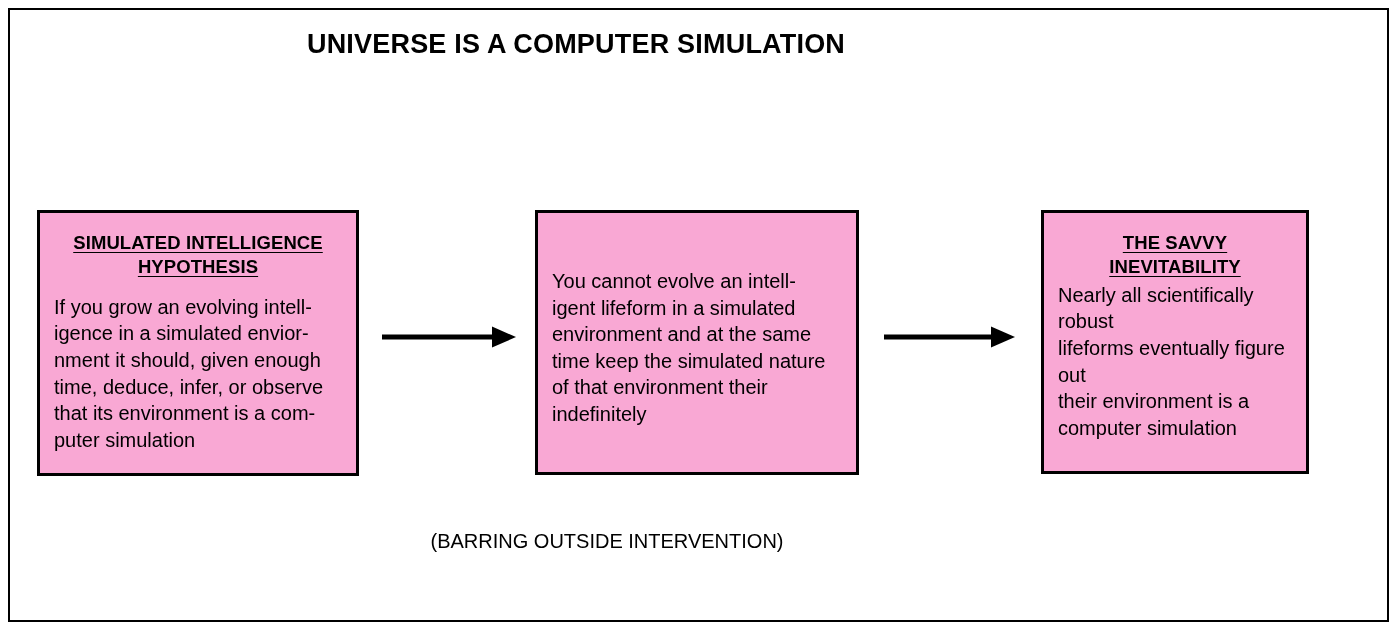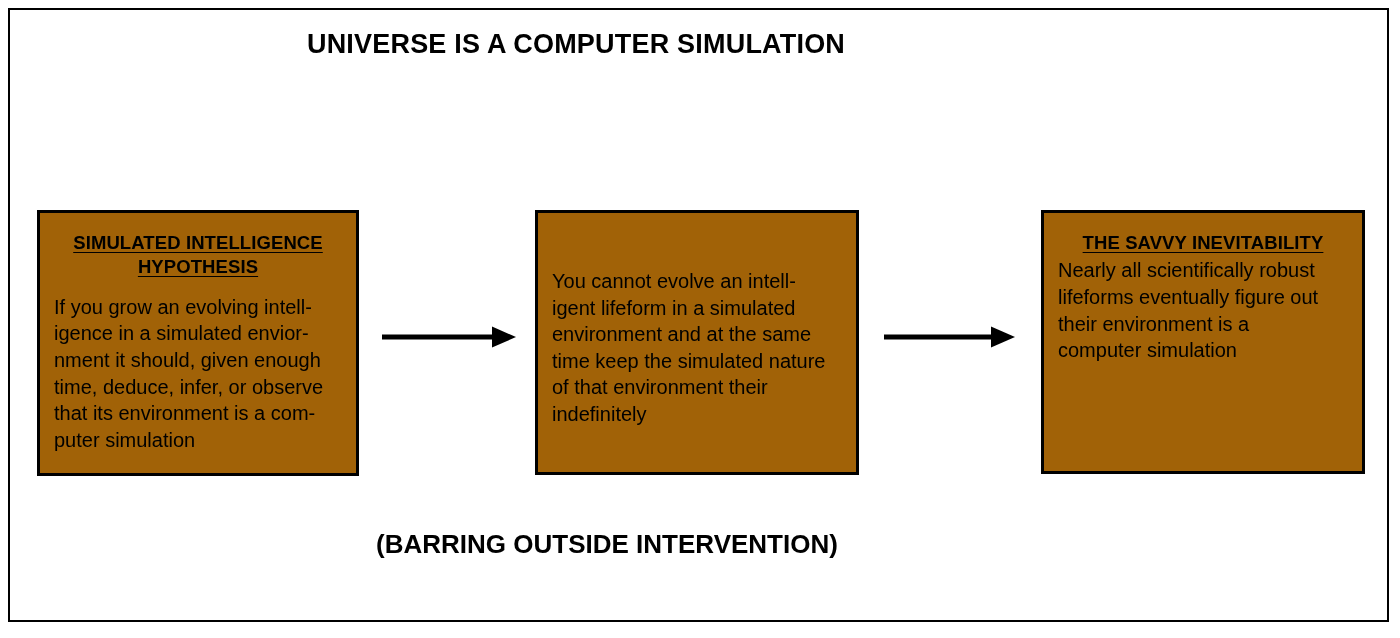--- a/index.html
+++ b/index.html
@@ -44,35 +44,35 @@
     line-height: 1.1;
     white-space: nowrap;
   }
   
   .diagram-footer {
     position: absolute;
     left: 0;
     top: 530px;
     width: 1214px;
     text-align: center;
-    font-size: 26px;
-    font-weight: bold;
+    font-size: 20px;
+    font-weight: normal;
     line-height: 1.1;
     white-space: nowrap;
   }
   
   .node-box {
     position: absolute;
     border: 3px solid #000000;
     box-sizing: border-box;
-    background: #a16207;
+    background: #f9a8d4;
   }
   #box-1 { left: 37px;   top: 210px; width: 322px; height: 266px; }
   #box-2 { left: 535px;  top: 210px; width: 324px; height: 265px; }
-  #box-3 { left: 1041px; top: 210px; width: 324px; height: 264px; }
+  #box-3 { left: 1041px; top: 210px; width: 268px; height: 264px; }
 
   .node-inner {
     position: absolute;
     left: 0;
     top: 0;
     width: 100%;
     height: 100%;
     padding: 18px 14px 10px 14px;
     box-sizing: border-box;
   }

